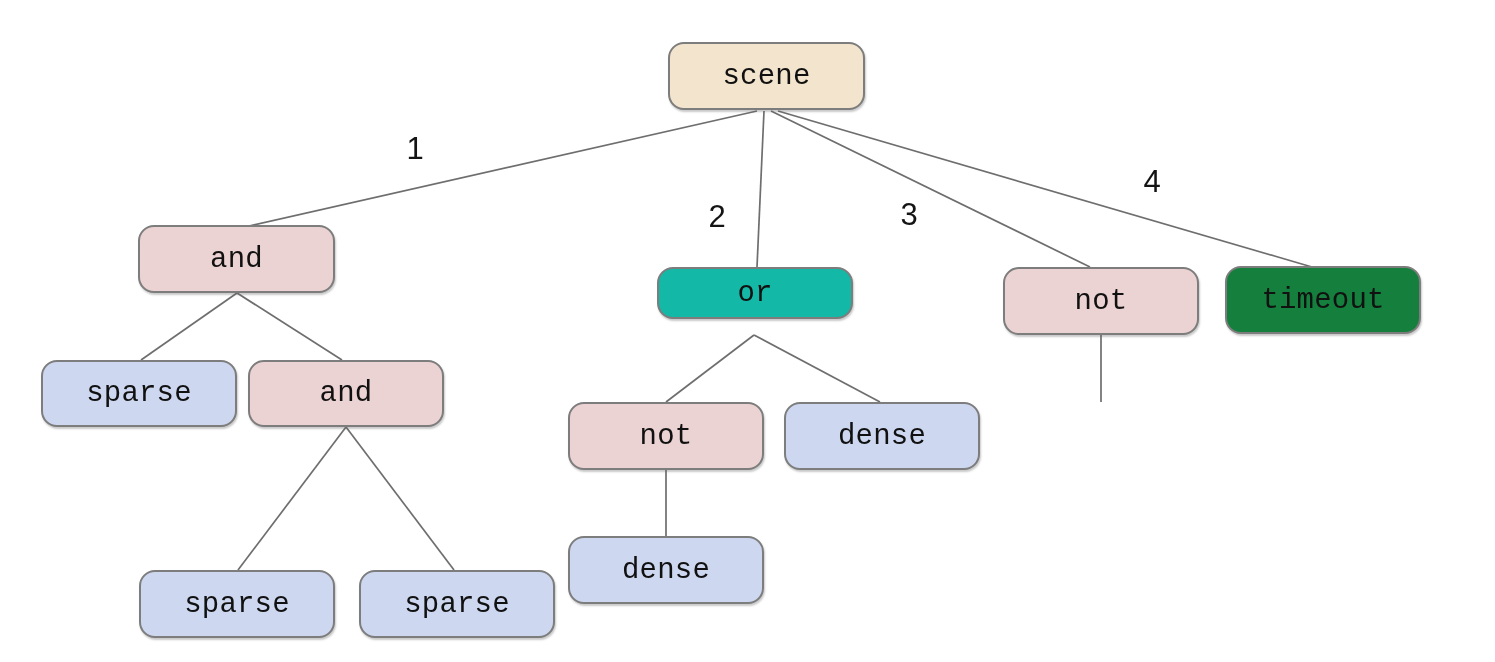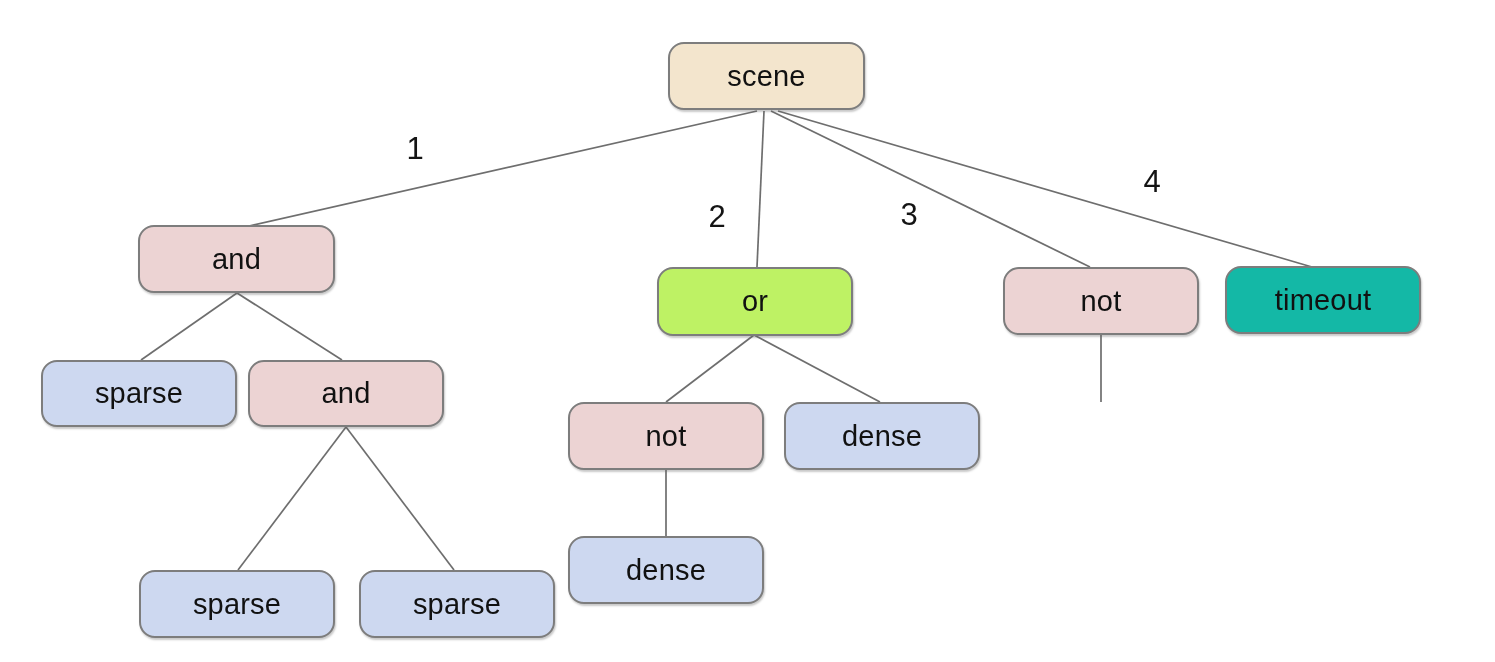--- a/index.html
+++ b/index.html
@@ -28,20 +28,21 @@
     box-sizing: border-box;
     border: 2px solid #7d7d7d;
     border-radius: 16px;
     display: flex;
     align-items: center;
     justify-content: center;
     font-size: 29px;
     color: #111111;
     box-shadow: 1px 2px 2px rgba(100,100,100,0.35);
     letter-spacing: 0.2px;
+    font-family: Liberation Mono, monospace;
   }
   .edge-label {
     position: absolute;
     transform: translate(-50%, -50%);
     font-size: 31px;
     color: #141414;
     line-height: 1;
   }
 </style>
 </head>
@@ -59,23 +60,23 @@
       <line x1="754" y1="335" x2="666" y2="402" stroke="#6e6e6e" stroke-width="1.7"></line>
       <line x1="754" y1="335" x2="880" y2="402" stroke="#6e6e6e" stroke-width="1.7"></line>
       <line x1="1101" y1="335" x2="1101" y2="402" stroke="#6e6e6e" stroke-width="1.7"></line>
       <line x1="346" y1="427" x2="238" y2="570" stroke="#6e6e6e" stroke-width="1.7"></line>
       <line x1="346" y1="427" x2="454" y2="570" stroke="#6e6e6e" stroke-width="1.7"></line>
       <line x1="666" y1="470" x2="666" y2="536" stroke="#6e6e6e" stroke-width="1.7"></line>
     </svg>
 
   <div class="node" style="left: 668px; top: 42px; width: 197px; height: 68px; background: rgb(243, 229, 205); border-color: rgb(125, 125, 125); color: rgb(17, 17, 17);">scene</div>
   <div class="node" style="left: 138px; top: 225px; width: 197px; height: 68px; background: rgb(236, 211, 211); border-color: rgb(125, 125, 125); color: rgb(17, 17, 17);">and</div>
-  <div class="node" style="left: 657px; top: 267px; width: 196px; height: 69px; background: #bef264; border-color: rgb(125, 125, 125); color: rgb(17, 17, 17);">or</div>
+  <div class="node" style="left: 657px; top: 267px; width: 196px; height: 52px; background: #14b8a6; border-color: rgb(125, 125, 125); color: rgb(17, 17, 17);">or</div>
   <div class="node" style="left: 1003px; top: 267px; width: 196px; height: 68px; background: rgb(236, 211, 211); border-color: rgb(125, 125, 125); color: rgb(17, 17, 17);">not</div>
-  <div class="node" style="left: 1225px; top: 266px; width: 196px; height: 68px; background: #14b8a6; border-color: rgb(125, 125, 125); color: rgb(17, 17, 17);">timeout</div>
+  <div class="node" style="left: 1225px; top: 266px; width: 196px; height: 68px; background: #15803d; border-color: rgb(125, 125, 125); color: rgb(17, 17, 17);">timeout</div>
   <div class="node" style="left: 41px; top: 360px; width: 196px; height: 67px; background: rgb(205, 216, 240); border-color: rgb(125, 125, 125); color: rgb(17, 17, 17);">sparse</div>
   <div class="node" style="left: 248px; top: 360px; width: 196px; height: 67px; background: rgb(236, 211, 211); border-color: rgb(125, 125, 125); color: rgb(17, 17, 17);">and</div>
   <div class="node" style="left: 568px; top: 402px; width: 196px; height: 68px; background: rgb(236, 211, 211); border-color: rgb(125, 125, 125); color: rgb(17, 17, 17);">not</div>
   <div class="node" style="left: 784px; top: 402px; width: 196px; height: 68px; background: rgb(205, 216, 240); border-color: rgb(125, 125, 125); color: rgb(17, 17, 17);">dense</div>
   <div class="node" style="left: 139px; top: 570px; width: 196px; height: 68px; background: rgb(205, 216, 240); border-color: rgb(125, 125, 125); color: rgb(17, 17, 17);">sparse</div>
   <div class="node" style="left: 359px; top: 570px; width: 196px; height: 68px; background: rgb(205, 216, 240); border-color: rgb(125, 125, 125); color: rgb(17, 17, 17);">sparse</div>
   <div class="node" style="left: 568px; top: 536px; width: 196px; height: 68px; background: rgb(205, 216, 240); border-color: rgb(125, 125, 125); color: rgb(17, 17, 17);">dense</div>
 
   <span class="edge-label" style="left: 415px; top: 148px;">1</span>
   <span class="edge-label" style="left: 717px; top: 216px;">2</span>

